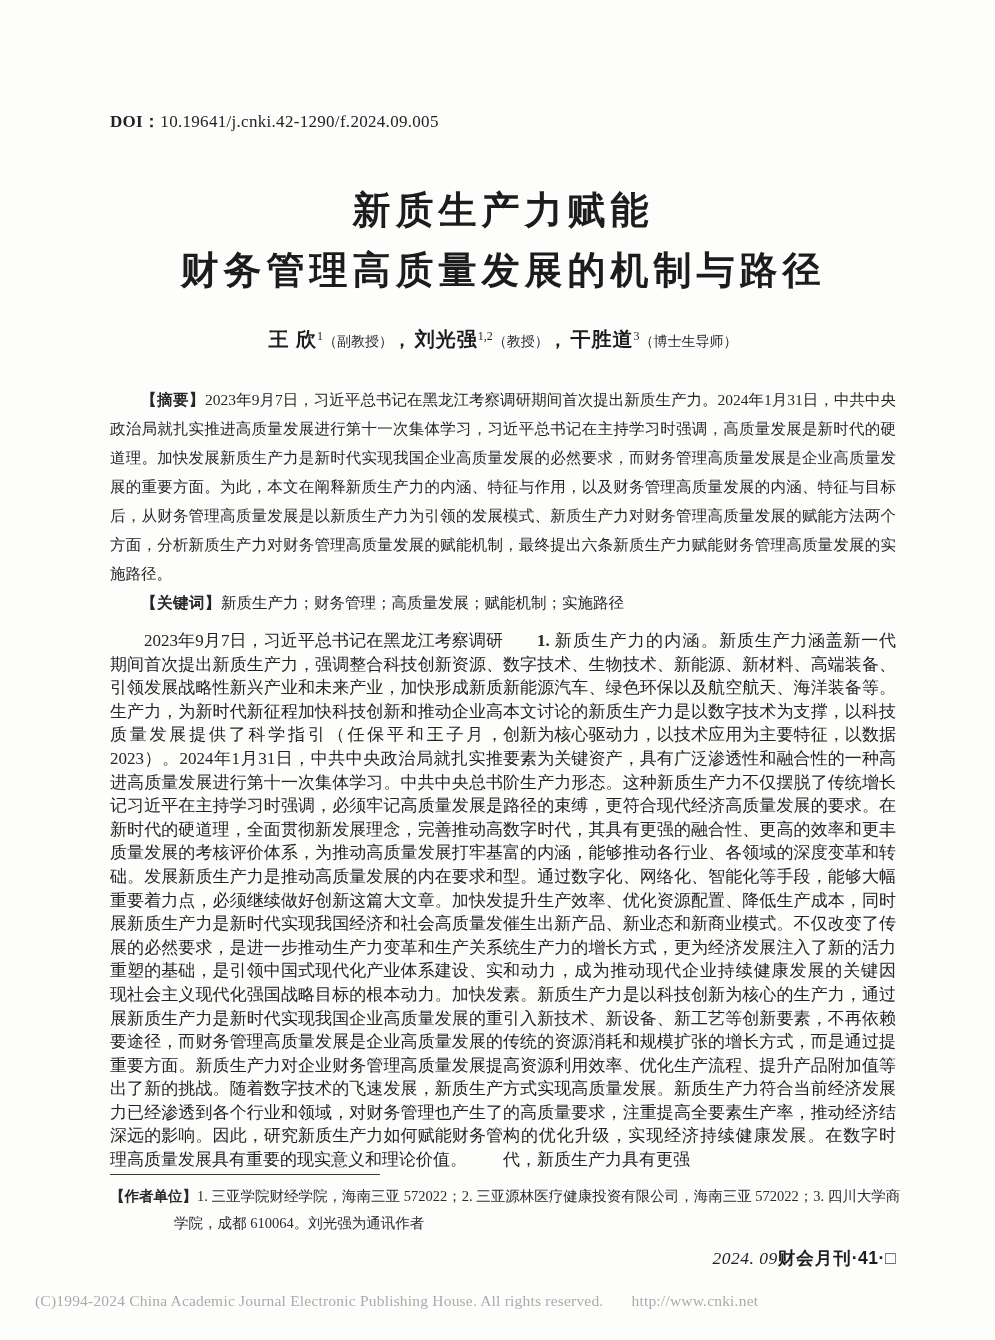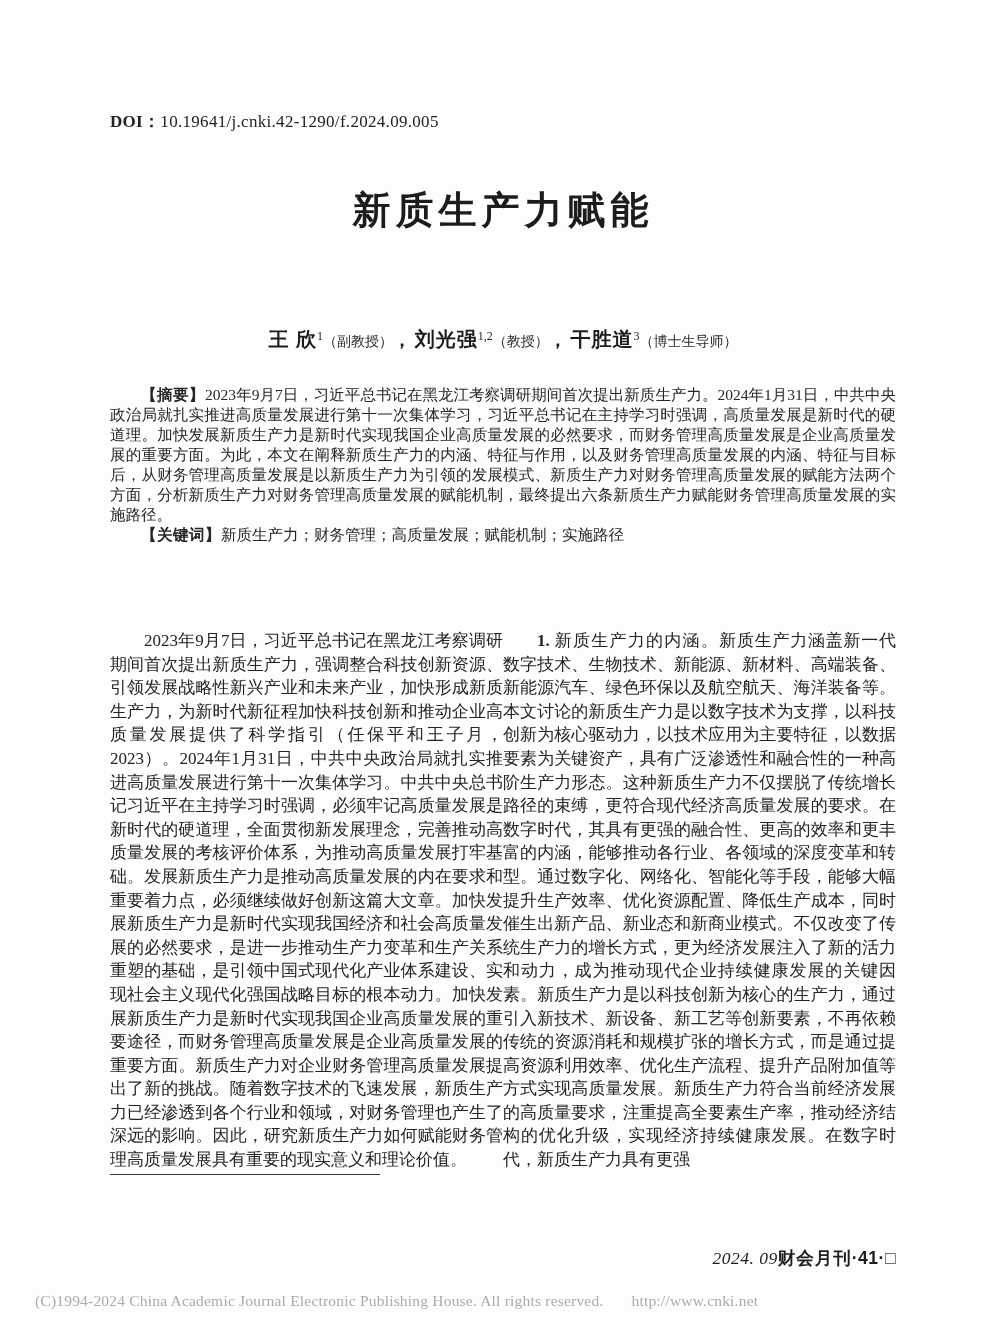--- a/index.html
+++ b/index.html
@@ -26,21 +26,21 @@
   .authors{
     position:absolute;left:110px;top:326px;width:786px;
     text-align:center;font-size:15px;color:#1c1c1c;
   }
   .author-name{font-family:"Liberation Sans", sans-serif;font-weight:bold;font-size:20px;letter-spacing:1px;}
   .author-sup{font-size:12px;vertical-align:super;line-height:0;font-family:"Liberation Serif", serif;font-weight:normal;}
   .author-role{font-size:14px;color:#2a2a2a;}
   .author-sep{font-size:18px;font-weight:bold;}
   
   .front{position:absolute;left:110px;top:385px;width:786px;}
-  .front p{margin:0;font-size:15.5px;line-height:20px;text-align:justify;text-indent:2em;color:#262626;}
+  .front p{margin:0;font-size:15.5px;line-height:29px;text-align:justify;text-indent:2em;color:#262626;}
   .front .label{font-family:"Liberation Sans", sans-serif;font-weight:bold;letter-spacing:.5px;}
   .classification{margin-top:1px;}
   .classification .pair{margin-right:34px;white-space:nowrap;}
   
   .columns{
     position:absolute;left:110px;top:629px;width:786px;height:545px;
     display:flex;
   }
   .col{flex:1;font-size:17px;line-height:23.6px;text-align:justify;color:#242424;}
   .col p{margin:0;text-indent:2em;}
@@ -78,20 +78,21 @@
 <body>
 
 <div class="page">
 
   <div class="doi">
     <span class="doi-label">DOI：</span><span class="doi-value">10.19641/j.cnki.42-1290/f.2024.09.005</span>
   </div>
 
   <h1 class="title heiti">
     <div>新质生产力赋能</div>
+    <div>财务管理高质量发展的机制与路径</div>
   </h1>
 
   <div class="authors">
     <span class="author"><span class="author-name">王 欣</span><sup class="author-sup">1</sup><span class="author-role">（副教授）</span></span><span class="author-sep">，</span>
     <span class="author"><span class="author-name">刘光强</span><sup class="author-sup">1,2</sup><span class="author-role">（教授）</span></span><span class="author-sep">，</span>
     <span class="author"><span class="author-name">干胜道</span><sup class="author-sup">3</sup><span class="author-role">（博士生导师）</span></span>
   </div>
 
   <div class="front">
     <p class="abstract"><span class="label">【摘要】</span><span class="abstract-text">2023年9月7日，习近平总书记在黑龙江考察调研期间首次提出新质生产力。2024年1月31日，中共中央政治局就扎实推进高质量发展进行第十一次集体学习，习近平总书记在主持学习时强调，高质量发展是新时代的硬道理。加快发展新质生产力是新时代实现我国企业高质量发展的必然要求，而财务管理高质量发展是企业高质量发展的重要方面。为此，本文在阐释新质生产力的内涵、特征与作用，以及财务管理高质量发展的内涵、特征与目标后，从财务管理高质量发展是以新质生产力为引领的发展模式、新质生产力对财务管理高质量发展的赋能方法两个方面，分析新质生产力对财务管理高质量发展的赋能机制，最终提出六条新质生产力赋能财务管理高质量发展的实施路径。</span></p>
@@ -101,20 +102,23 @@
   <div class="columns">
     <div class="col col-left">
       <p>2023年9月7日，习近平总书记在黑龙江考察调研期间首次提出新质生产力，强调整合科技创新资源、引领发展战略性新兴产业和未来产业，加快形成新质生产力，为新时代新征程加快科技创新和推动企业高质量发展提供了科学指引（任保平和王子月，2023）。2024年1月31日，中共中央政治局就扎实推进高质量发展进行第十一次集体学习。中共中央总书记习近平在主持学习时强调，必须牢记高质量发展是新时代的硬道理，全面贯彻新发展理念，完善推动高质量发展的考核评价体系，为推动高质量发展打牢基础。发展新质生产力是推动高质量发展的内在要求和重要着力点，必须继续做好创新这篇大文章。加快发展新质生产力是新时代实现我国经济和社会高质量发展的必然要求，是进一步推动生产力变革和生产关系重塑的基础，是引领中国式现代化产业体系建设、实现社会主义现代化强国战略目标的根本动力。加快发展新质生产力是新时代实现我国企业高质量发展的重要途径，而财务管理高质量发展是企业高质量发展的重要方面。新质生产力对企业财务管理高质量发展提出了新的挑战。随着数字技术的飞速发展，新质生产力已经渗透到各个行业和领域，对财务管理也产生了深远的影响。因此，研究新质生产力如何赋能财务管理高质量发展具有重要的现实意义和理论价值。</p>
     </div>
     <div class="col col-right">
       <p><span class="lead-num">1.</span> <span class="lead-title">新质生产力的内涵。</span><span>新质生产力涵盖新一代数字技术、生物技术、新能源、新材料、高端装备、新能源汽车、绿色环保以及航空航天、海洋装备等。本文讨论的新质生产力是以数字技术为支撑，以科技创新为核心驱动力，以技术应用为主要特征，以数据要素为关键资产，具有广泛渗透性和融合性的一种高阶生产力形态。这种新质生产力不仅摆脱了传统增长路径的束缚，更符合现代经济高质量发展的要求。在数字时代，其具有更强的融合性、更高的效率和更丰富的内涵，能够推动各行业、各领域的深度变革和转型。通过数字化、网络化、智能化等手段，能够大幅提升生产效率、优化资源配置、降低生产成本，同时催生出新产品、新业态和新商业模式。不仅改变了传统生产力的增长方式，更为经济发展注入了新的活力和动力，成为推动现代企业持续健康发展的关键因素。新质生产力是以科技创新为核心的生产力，通过引入新技术、新设备、新工艺等创新要素，不再依赖传统的资源消耗和规模扩张的增长方式，而是通过提高资源利用效率、优化生产流程、提升产品附加值等方式实现高质量发展。新质生产力符合当前经济发展的高质量要求，注重提高全要素生产率，推动经济结构的优化升级，实现经济持续健康发展。在数字时代，新质生产力具有更强</span></p>
     </div>
   </div>
 
   <div class="footnote-rule"></div>
+  <div class="footnote">
+    <p><span class="label">【作者单位】</span><span>1. 三亚学院财经学院，海南三亚 572022；2. 三亚源林医疗健康投资有限公司，海南三亚 572022；3. 四川大学商学院，成都 610064。刘光强为通讯作者</span></p>
+  </div>
 
   <div class="page-footer">
     <span class="issue">2024. 09</span><span class="journal-name">财会月刊</span><span class="page-no">·41·</span><span class="footer-box">□</span>
   </div>
 
   <div class="copyright">
     <span>(C)1994-2024 China Academic Journal Electronic Publishing House. All rights reserved.</span><span class="url">http://www.cnki.net</span>
   </div>
 
 </div>

